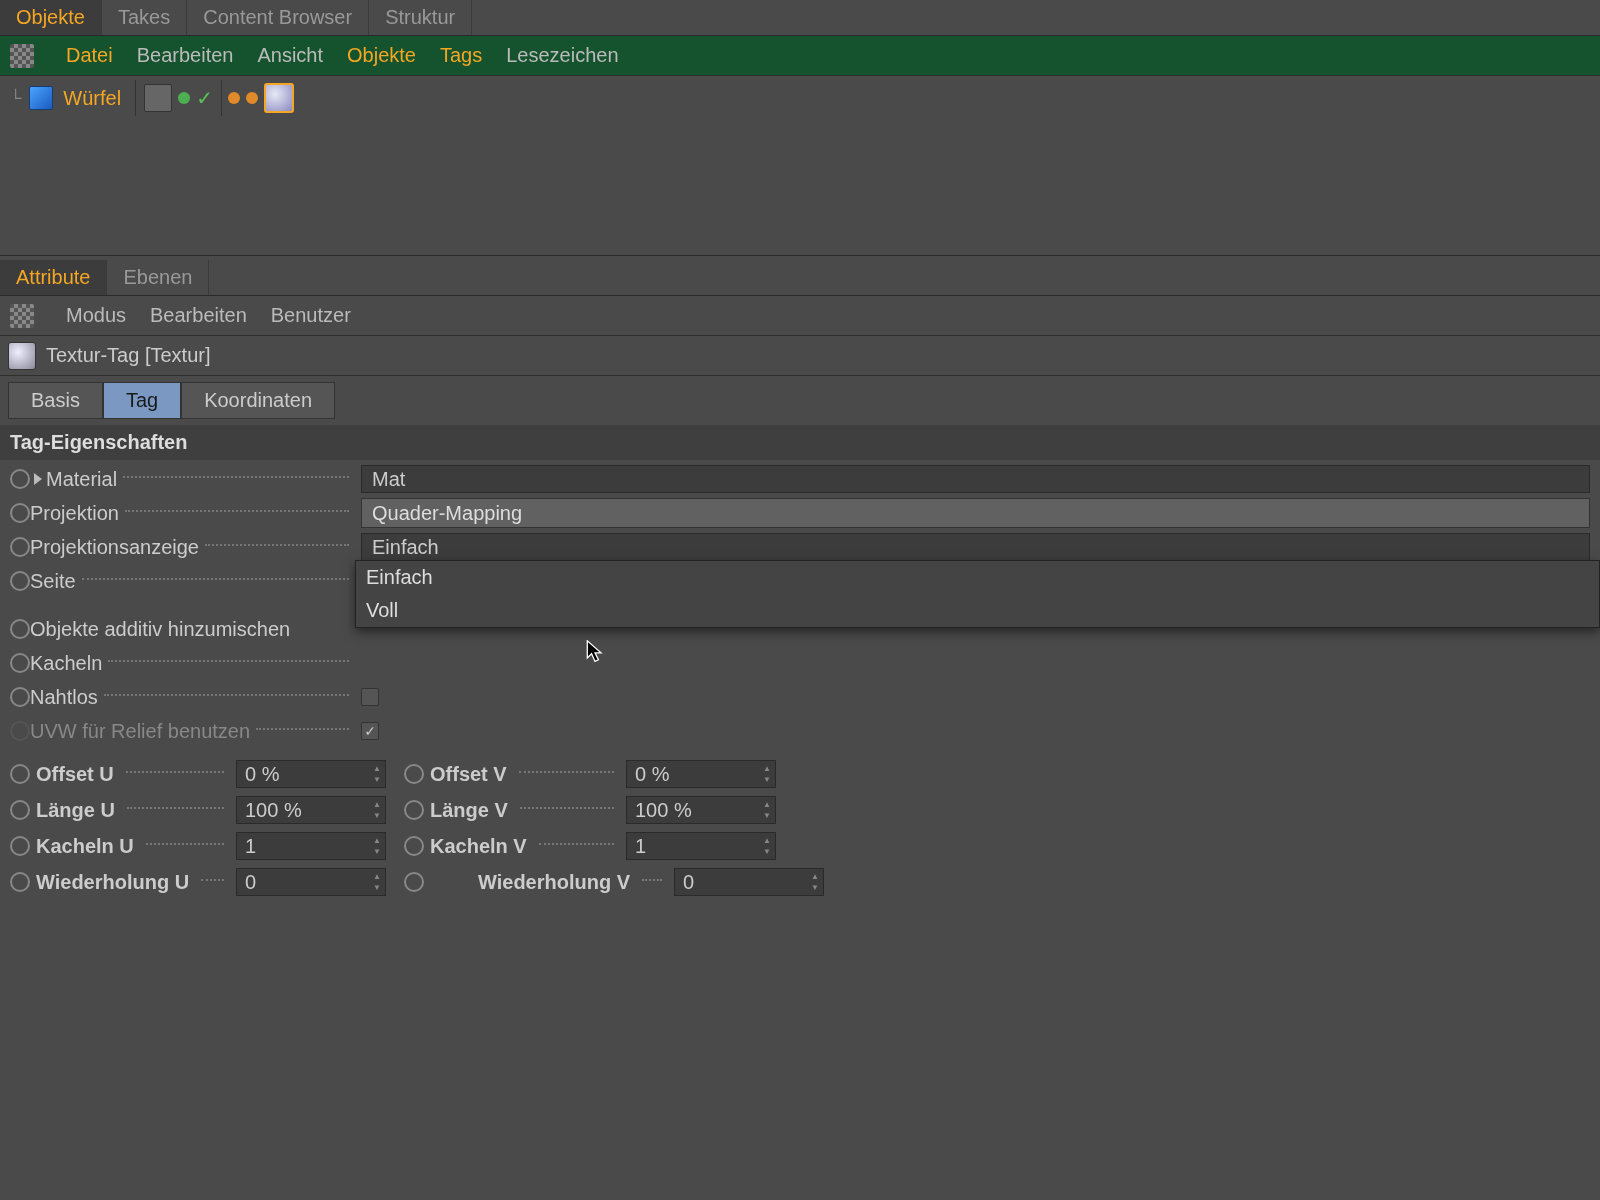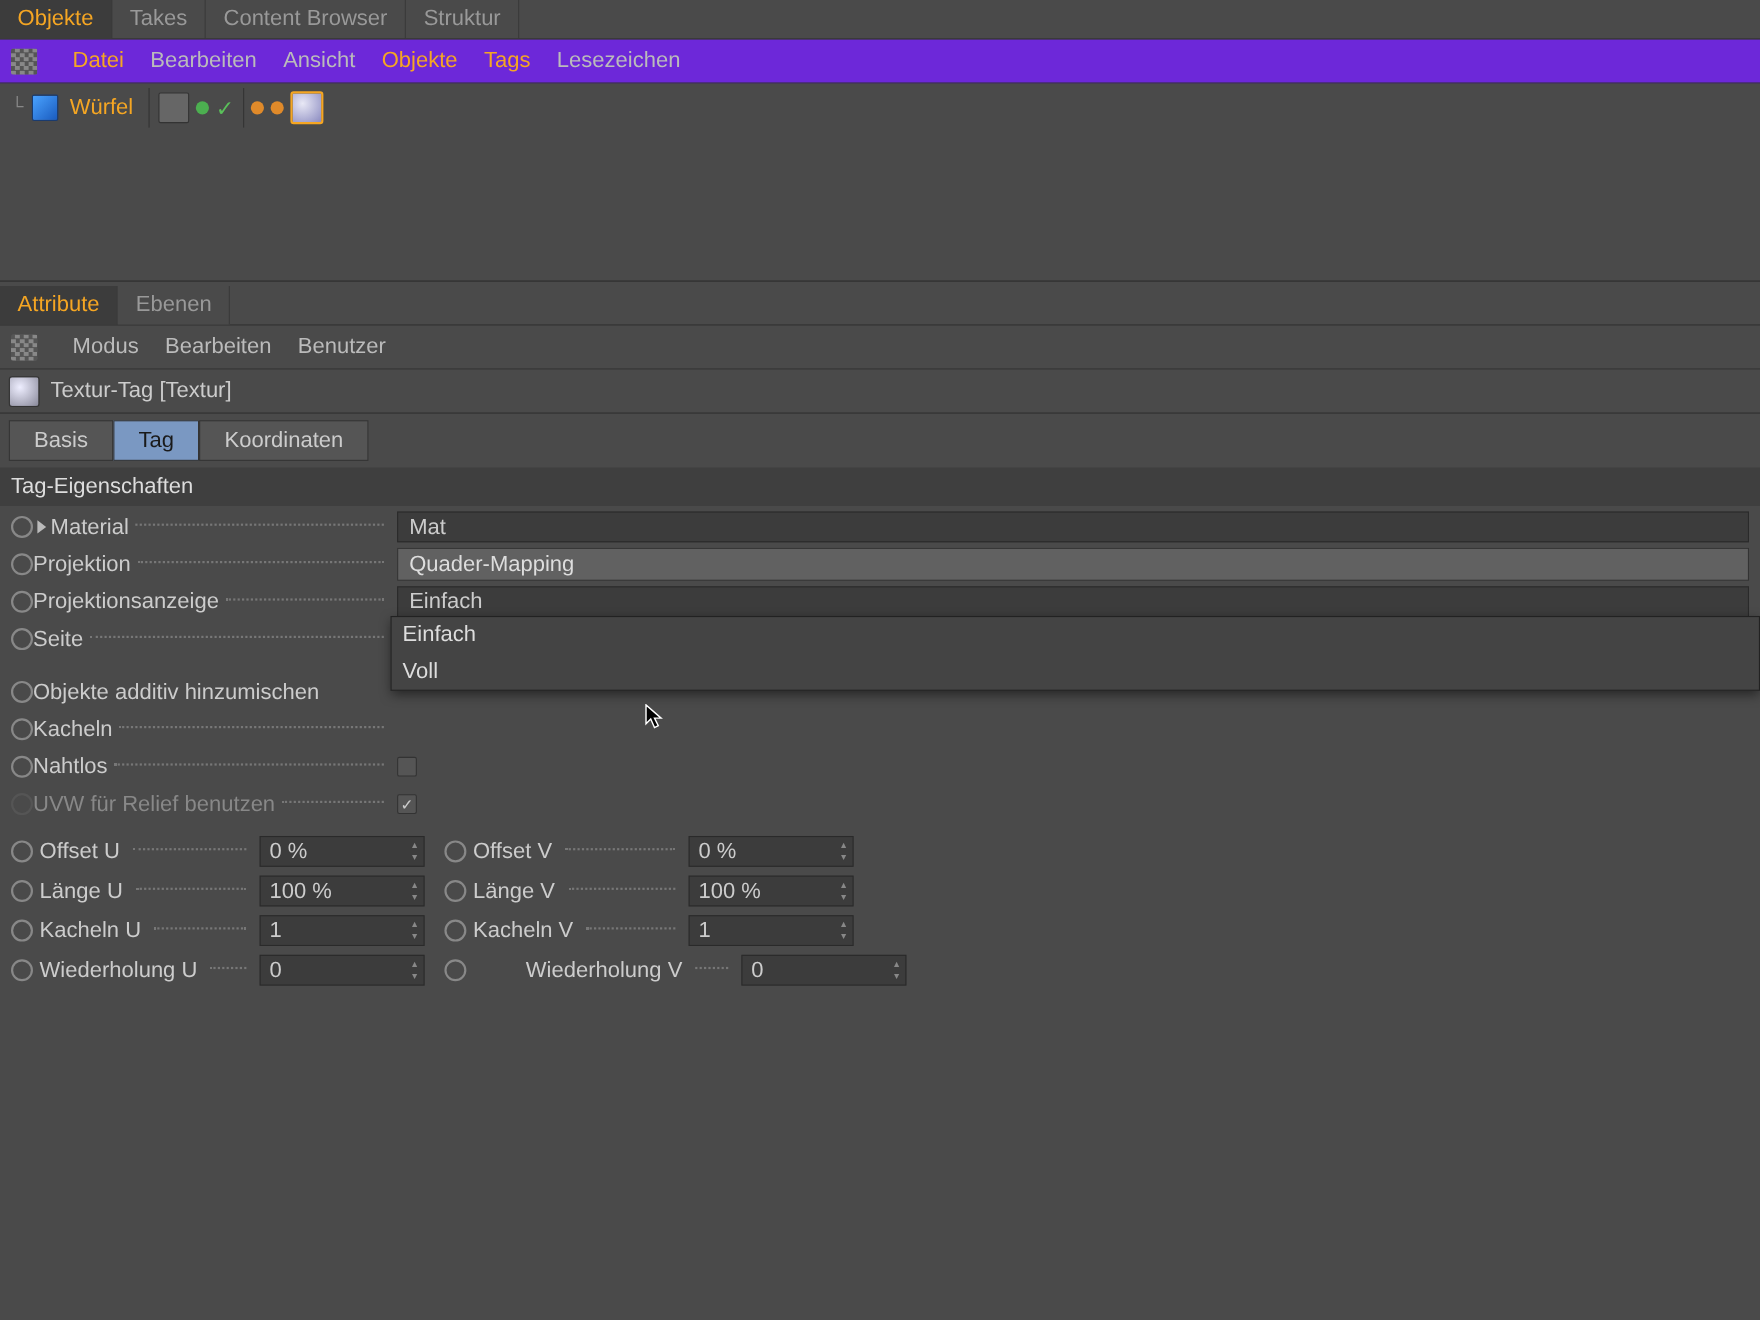--- a/index.html
+++ b/index.html
@@ -4,21 +4,21 @@
 <style>
   * { box-sizing: border-box; margin: 0; padding: 0; font-family: "Helvetica Neue", Arial, sans-serif; }
   html, body { width: 1600px; height: 1200px; background: #4a4a4a; color: #bbb; font-size: 20px; overflow: hidden; }
 
   
   .tab-row { display: flex; padding: 0; height: 36px; background: #4a4a4a; border-bottom: 1px solid #2a2a2a; }
   .tab { padding: 6px 16px; color: #999; cursor: default; border-right: 1px solid #3a3a3a; }
   .tab.active { background: #3c3c3c; color: #f5a623; }
 
   
-  .menu-bar { display: flex; align-items: center; height: 40px; background: #6d28d9; padding: 0 10px; gap: 24px; border-bottom: 1px solid #2f2f2f; text-align: center; }
+  .menu-bar { display: flex; align-items: center; height: 40px; background: #14532d; padding: 0 10px; gap: 24px; border-bottom: 1px solid #2f2f2f; text-align: center; }
   .menu-item { color: #bbb; cursor: default; }
   .menu-item.active { color: #f5a623; }
   .menu-icon { width: 24px; height: 24px; background: repeating-conic-gradient(#888 0% 25%, #555 0% 50%) 50%/8px 8px; margin-right: 8px; border-radius: 2px; }
 
   
   .object-area { background: #4a4a4a; height: 180px; border-bottom: 1px solid #2a2a2a; padding: 4px 10px; }
   .object-row { display: flex; align-items: center; height: 36px; gap: 6px; }
   .tree-connector { color: #888; font-size: 16px; margin-right: 2px; }
   .primitive-icon { width: 24px; height: 24px; background: linear-gradient(135deg,#4aa3ff,#1a5bbf); border: 1px solid #1a3b6f; border-radius: 2px; }
   .obj-name { color: #f5a623; margin: 0 8px 0 4px; }
@@ -39,21 +39,21 @@
   .attr-title-row { display: flex; align-items: center; height: 40px; padding: 0 8px; background: #4a4a4a; border-bottom: 1px solid #2f2f2f; }
   .tag-icon { width: 28px; height: 28px; background: radial-gradient(circle at 35% 35%, #eef, #889); border: 1px solid #333; border-radius: 3px; margin-right: 10px; }
   .attr-title { color: #ccc; }
 
   
   .sub-tabs { display: flex; padding: 6px 8px; gap: 0; }
   .sub-tab { padding: 6px 22px; background: #555; color: #ccc; border: 1px solid #333; }
   .sub-tab.active { background: #7a98c2; color: #1a1a1a; }
 
   
-  .section-header { background: #3f3f3f; padding: 6px 10px; color: #ddd; font-weight: 400; }
+  .section-header { background: #3f3f3f; padding: 6px 10px; color: #ddd; font-weight: 700; }
 
   
   .props { padding: 2px 0; }
   .prop-row { display: flex; align-items: center; height: 34px; padding: 0 10px; gap: 6px; position: relative; }
   .radio { width: 20px; height: 20px; border-radius: 50%; border: 2px solid #888; display: inline-block; flex: 0 0 20px; }
   .radio.disabled { border-color: #555; }
   .arrow { width: 0; height: 0; border-top: 6px solid transparent; border-bottom: 6px solid transparent; border-left: 8px solid #bbb; margin: 0 4px; }
   .prop-label { color: #ccc; white-space: nowrap; }
   .dots-fill { flex: 1; border-bottom: 2px dotted #777; margin: 0 6px 4px 6px; min-width: 10px; }
   .label-area { display: flex; align-items: center; width: 345px; flex: 0 0 345px; }
@@ -66,21 +66,21 @@
   
   .dropdown-menu { position: absolute; left: 355px; right: 0; top: 30px; background: #444; border: 1px solid #222; box-shadow: 0 4px 10px rgba(0,0,0,.5); z-index: 10; }
   .dropdown-menu .menu-option { padding: 5px 10px; color: #ddd; }
 
   .cursor { position: absolute; left: 586px; top: 640px; width: 18px; height: 24px; z-index: 20; pointer-events: none; }
 
   
   .num-area { padding: 6px 0; }
   .num-row { display: flex; align-items: center; height: 36px; padding: 0 10px; gap: 6px; }
   .num-label { color: #ccc; white-space: nowrap; }
-  .num-label-area { display: flex; align-items: center; width: 220px; flex: 0 0 220px; gap: 6px; }
+  .num-label-area { display: flex; align-items: center; width: 220px; flex: 0 0 220px; gap: 6px; font-weight: bold; }
   .num-field { width: 150px; height: 28px; background: #3c3c3c; border: 1px solid #2a2a2a; color: #ccc; padding: 2px 8px; display: flex; align-items: center; position: relative; }
   .spinner { position: absolute; right: 2px; top: 2px; bottom: 2px; width: 12px; display: flex; flex-direction: column; }
   .spinner div { flex: 1; display: flex; align-items: center; justify-content: center; font-size: 8px; color: #888; }
   .col2 { margin-left: 12px; }
 
 </style>
 </head>
 <body>
 
 <div class="tab-row">

